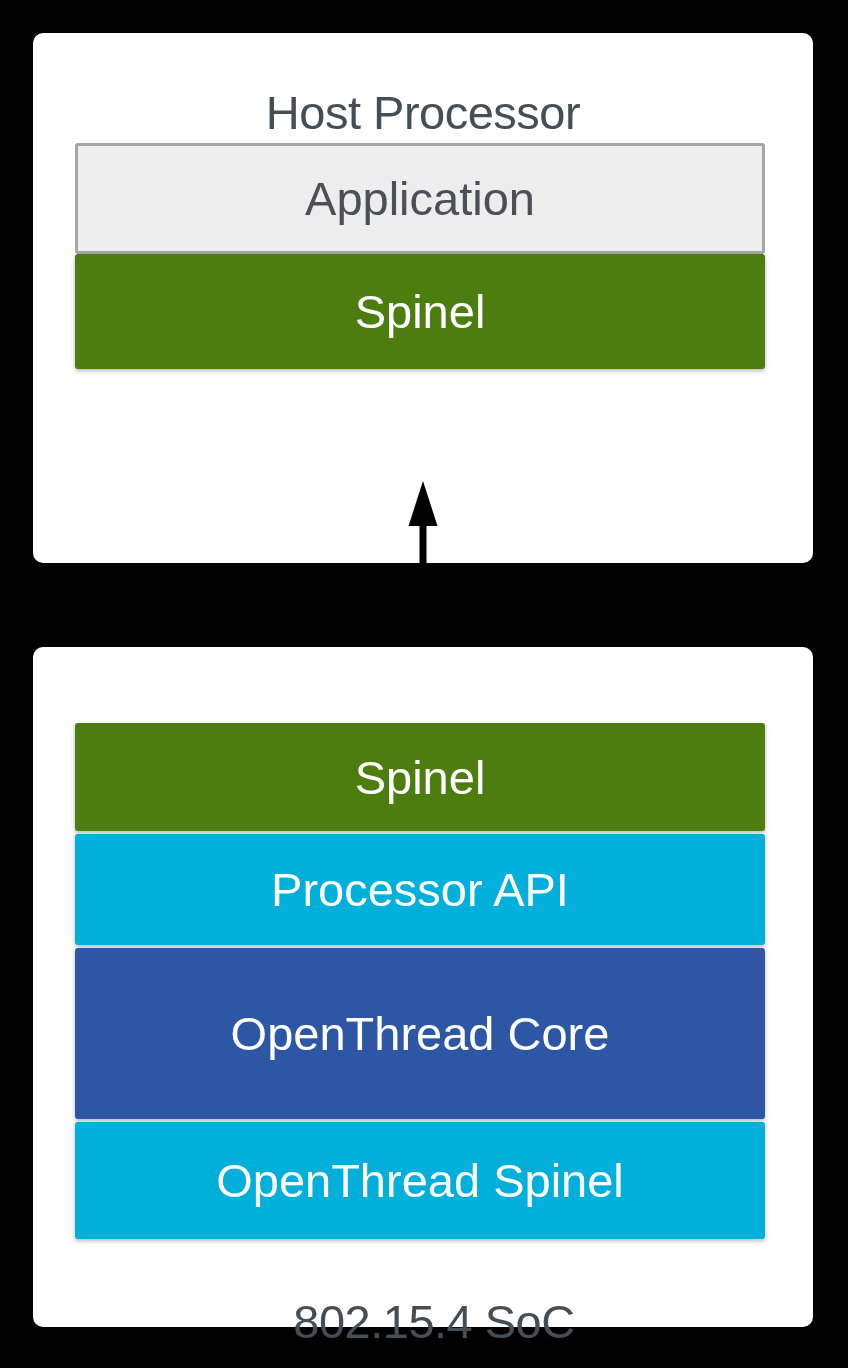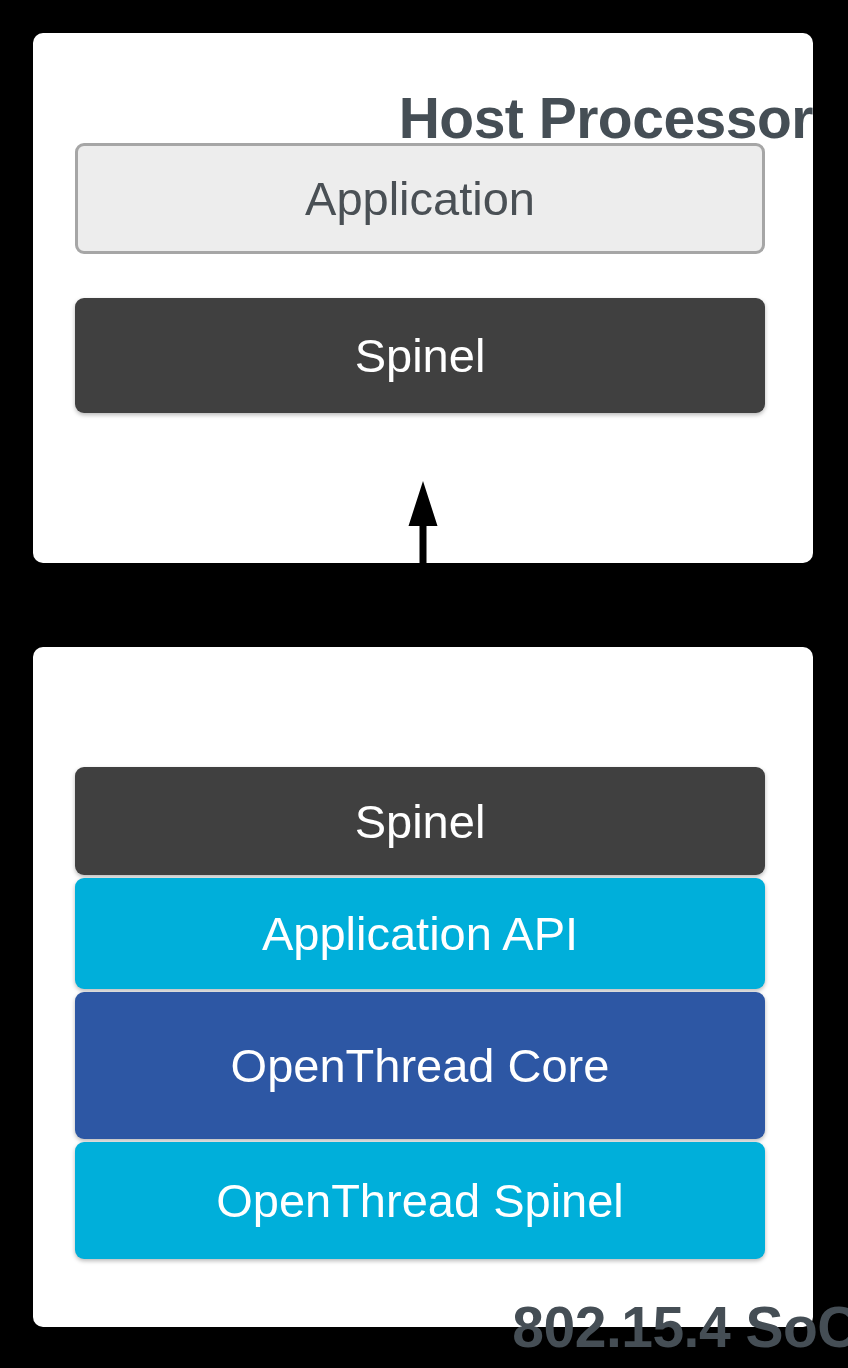--- a/index.html
+++ b/index.html
@@ -15,62 +15,62 @@
     left:33px;
     width:780px;
     background:#fff;
     border-radius:10px;
   }
   .card-host{ top:33px; height:530px; }
   .card-soc{ top:647px; height:680px; }
   .card-title{
     position:absolute;
     left:0; width:100%;
-    text-align:right;
-    font-weight:700;
-    font-size:57px;
+    text-align:center;
+    font-weight:400;
+    font-size:47px;
     color:#454E55;
     letter-spacing:-0.5px;
   }
   .host-title{ top:52px; }
   .soc-title{ top:1294px;margin-left:10px; }
   .stack{
     position:absolute;
     left:75px;
     width:690px;
   }
   .stack-host{ top:143px; }
   .stack-soc{ top:723px; }
   .layer{
     box-sizing:border-box;
     width:690px;
     display:flex;
     align-items:center;
     justify-content:center;
     font-size:47px;
-    border-radius:9px;
+    border-radius:3px;
   }
   .layer-gray{
     height:111px;
     background:#EDEDED;
     border:3px solid #A6A6A6;
     color:#4A5055;
   }
   .layer-gray + .layer-gray{ margin-top:-3px; }
   .layer-colored{
     color:#ffffff;
     box-shadow:0 2px 4px rgba(0,0,0,0.28);
   }
-  .layer-red{ background:#404040;margin-top:44px; }
+  .layer-red{ background:#4d7c0f; }
   .layer-cyan{ background:#00AFDA; }
   .layer-blue{ background:#2D57A4; }
   .host-spinel{ height:115px; }
   .soc-spinel{ height:108px; margin-bottom:3px; }
   .soc-api{ height:111px; margin-bottom:3px; }
-  .soc-core{ height:147px; margin-bottom:3px; }
+  .soc-core{ height:171px; margin-bottom:3px; }
   .soc-drivers{ height:117px; }
   .arrow{
     position:absolute;
     left:398px; top:481px;
     width:50px; height:240px;
   }
 </style>
 </head>
 <body>
 
@@ -93,21 +93,21 @@
     <path d="M25 0 L39.5 45 L28.5 45 L28.5 195 L39.5 195 L25 240 L10.5 195 L21.5 195 L21.5 45 L10.5 45 Z" fill="#000000"></path>
   </svg>
 
   <div class="card card-soc"></div>
 
   <div class="stack stack-soc">
     <div class="layer layer-colored layer-red soc-spinel">
       <span>Spinel</span>
     </div>
     <div class="layer layer-colored layer-cyan soc-api">
-      <span>Application API</span>
+      <span>Processor API</span>
     </div>
     <div class="layer layer-colored layer-blue soc-core">
       <span>OpenThread Core</span>
     </div>
     <div class="layer layer-colored layer-cyan soc-drivers">
       <span>OpenThread Spinel</span>
     </div>
   </div>
 
   <div class="card-title soc-title">802.15.4 SoC</div>

